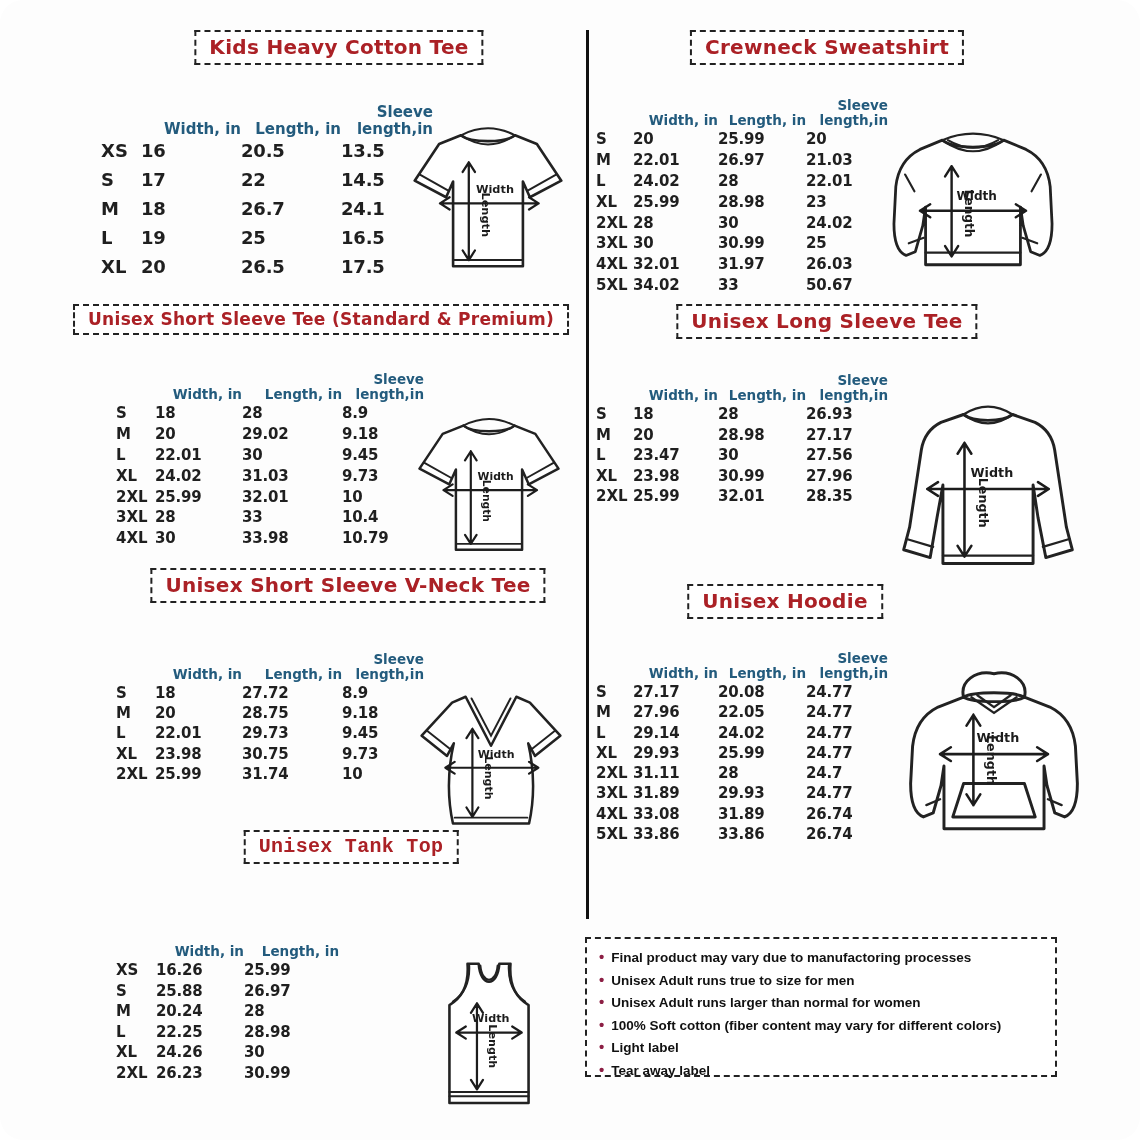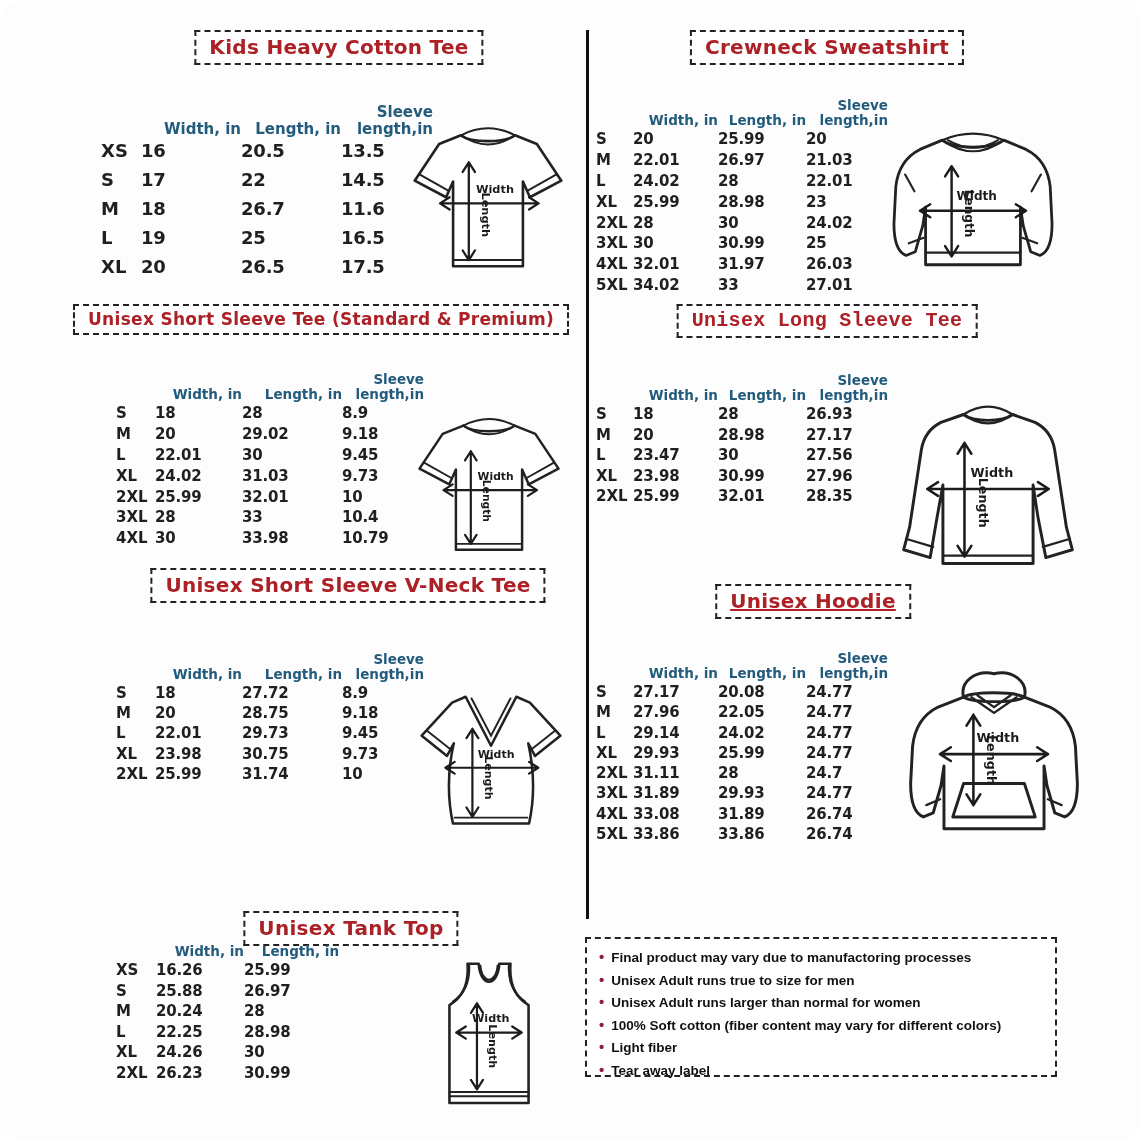--- a/index.html
+++ b/index.html
@@ -50,21 +50,21 @@
         <div class="vc">16</div>
         <div class="vc">20.5</div>
         <div class="vc">13.5</div>
         <div class="sc">S</div>
         <div class="vc">17</div>
         <div class="vc">22</div>
         <div class="vc">14.5</div>
         <div class="sc">M</div>
         <div class="vc">18</div>
         <div class="vc">26.7</div>
-        <div class="vc">11.6</div>
+        <div class="vc">24.1</div>
         <div class="sc">L</div>
         <div class="vc">19</div>
         <div class="vc">25</div>
         <div class="vc">16.5</div>
         <div class="sc">XL</div>
         <div class="vc">20</div>
         <div class="vc">26.5</div>
         <div class="vc">17.5</div>
       </div>
     </div>
@@ -121,21 +121,21 @@
         <div class="vc">30</div>
         <div class="vc">30.99</div>
         <div class="vc">25</div>
         <div class="sc">4XL</div>
         <div class="vc">32.01</div>
         <div class="vc">31.97</div>
         <div class="vc">26.03</div>
         <div class="sc">5XL</div>
         <div class="vc">34.02</div>
         <div class="vc">33</div>
-        <div class="vc">27.01</div>
+        <div class="vc">50.67</div>
       </div>
     </div>
   <div class="garment" style="left:862px;top:115px;width:222px;height:186px;">
       <svg viewBox="0 0 230 200">
  <path class="g" d="M82,27 C95,37 135,37 148,27 L172,37 C188,45 196,59 198,77 L200,117 C200,137 195,148 187,151 L177,147 L169,119 L166,99 L166,161 L64,161 L64,99 L61,119 L53,147 L43,151 C35,148 30,137 30,117 L32,77 C34,59 42,45 58,37 Z"></path>
  <path class="ln" d="M82,27 Q115,51 148,27"></path>
         <path class="ln" d="M82,27 Q115,13 148,27"></path>
  <path class="ln" d="M88,27 Q115,43 142,27"></path>
  <path class="ln" d="M64,148 L166,148"></path>
  <path class="ln" d="M46,138 L62,132 M184,138 L168,132"></path>
@@ -203,21 +203,21 @@
   <path class="arr" d="M55,105 L168,105 M55,105 l11,-7 M55,105 l11,7 M168,105 l-11,-7 M168,105 l-11,7"></path>
   <text class="lbl" x="118" y="93" text-anchor="middle">Width</text>
  </g>
  <g>
   <path class="arr" d="M88,58 L88,170 M88,58 l-7,11 M88,58 l7,11 M88,170 l-7,-11 M88,170 l7,-11"></path>
   <text class="lbl" transform="rotate(90 103,118)" x="103" y="118" text-anchor="middle">Length</text>
  </g>
       </svg>
     </div>
 
-  <div class="title-box" style="left:827px;top:304px;font-family:Liberation Mono, monospace;">
+  <div class="title-box" style="left:827px;top:304px;">
     <span>Unisex Long Sleeve Tee</span>
   </div>
   <div class="size-table" style="left:596px;top:353px;--cols:37px 85px 88px 82px;--hh:52px;--pitch:20.6px;--fs:15px;--hfs:13.5px;">
       <div class="thead">
         <div class="hc"></div>
         <div class="hc">Width, in</div>
         <div class="hc">Length, in</div>
         <div class="hc">Sleeve length,in</div>
       </div>
       <div class="tbody">
@@ -304,21 +304,21 @@
   <path class="arr" d="M56,108 L166,108 M56,108 l11,-7 M56,108 l11,7 M166,108 l-11,-7 M166,108 l-11,7"></path>
   <text class="lbl" x="116" y="96" text-anchor="middle">Width</text>
  </g>
  <g>
   <path class="arr" d="M88,62 L88,166 M88,62 l-7,11 M88,62 l7,11 M88,166 l-7,-11 M88,166 l7,-11"></path>
   <text class="lbl" transform="rotate(90 103,120)" x="103" y="120" text-anchor="middle">Length</text>
  </g>
       </svg>
     </div>
 
-  <div class="title-box" style="left:813px;top:584px;text-decoration:underline;">
+  <div class="title-box" style="left:785px;top:584px;">
     <span>Unisex Hoodie</span>
   </div>
   <div class="size-table" style="left:596px;top:633px;--cols:37px 85px 88px 82px;--hh:50px;--pitch:20.3px;--fs:15px;--hfs:13.5px;">
       <div class="thead">
         <div class="hc"></div>
         <div class="hc">Width, in</div>
         <div class="hc">Length, in</div>
         <div class="hc">Sleeve length,in</div>
       </div>
       <div class="tbody">
@@ -368,21 +368,21 @@
   <path class="arr" d="M60,98 L170,98 M60,98 l11,-7 M60,98 l11,7 M170,98 l-11,-7 M170,98 l-11,7"></path>
   <text class="lbl" x="119" y="86" text-anchor="middle">Width</text>
  </g>
  <g>
   <path class="arr" d="M94,58 L94,150 M94,58 l-7,11 M94,58 l7,11 M94,150 l-7,-11 M94,150 l7,-11"></path>
   <text class="lbl" transform="rotate(90 108,104)" x="108" y="104" text-anchor="middle">Length</text>
  </g>
       </svg>
     </div>
 
-  <div class="title-box" style="left:351px;top:911px;">
+  <div class="title-box" style="left:351px;top:830px;font-family:Liberation Mono, monospace;">
     <span>Unisex Tank Top</span>
   </div>
   <div class="size-table" style="left:116px;top:912px;--cols:40px 88px 95px;--hh:49px;--pitch:20.5px;--fs:15px;--hfs:13.5px;">
       <div class="thead">
         <div class="hc"></div>
         <div class="hc">Width, in</div>
         <div class="hc">Length, in</div>
       </div>
       <div class="tbody">
         <div class="sc">XS</div>
@@ -435,21 +435,21 @@
         <div class="note">
           <span class="bullet">•</span>
           <span>Unisex Adult runs larger than normal for women</span>
         </div>
         <div class="note">
           <span class="bullet">•</span>
           <span>100% Soft cotton (fiber content may vary for different colors)</span>
         </div>
         <div class="note">
           <span class="bullet">•</span>
-          <span>Light fiber</span>
+          <span>Light label</span>
         </div>
         <div class="note">
           <span class="bullet">•</span>
           <span>Tear away label</span>
         </div>
       </div>
   </div>
 
 </div>
 

